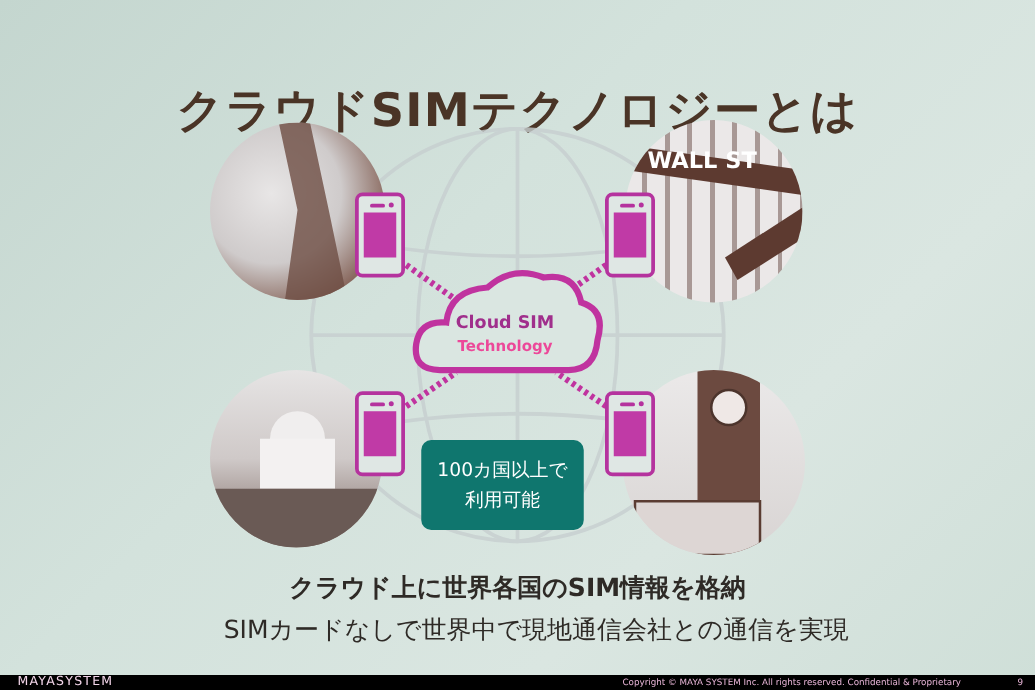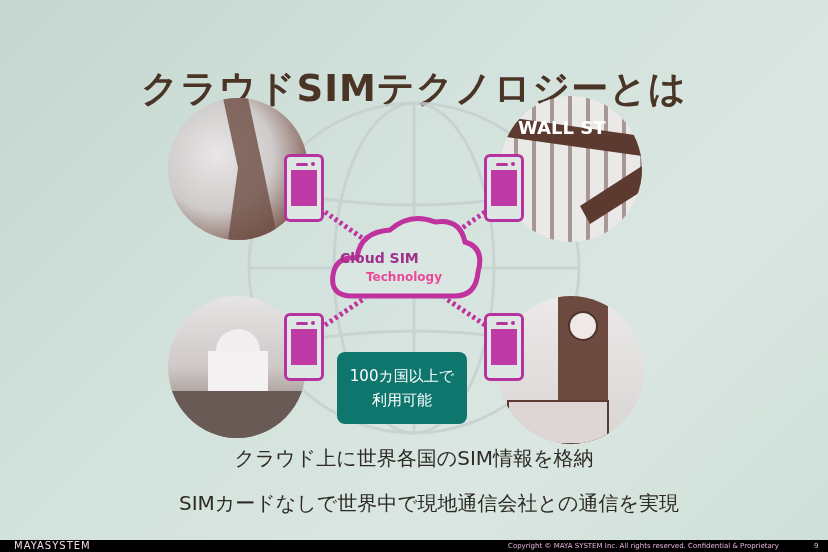--- a/index.html
+++ b/index.html
@@ -7,28 +7,28 @@
     background:linear-gradient(135deg,#c4d6cf 0%,#d3e2dc 40%,#dae6e1 70%,#cfdfd8 100%);
     font-family:"DejaVu Sans",sans-serif;}
   .title{position:absolute;left:0;top:32px;width:828px;text-align:center;
     font-size:37px;font-weight:bold;color:#4a3426;letter-spacing:1px;margin-top:32px;}
   .globe{position:absolute;left:0;top:0;}
   .photo{position:absolute;border-radius:50%;overflow:hidden;}
   .phone{position:absolute;width:34px;height:62px;border:3px solid #b5339e;border-radius:6px;background:#dfe7e4;}
   .phone .spk{position:absolute;top:6px;left:9px;width:12px;height:3px;background:#b5339e;border-radius:2px;}
   .phone .cam{position:absolute;top:5px;left:24px;width:4px;height:4px;background:#b5339e;border-radius:50%;}
   .phone .scr{position:absolute;top:13px;left:4px;width:26px;height:36px;background:#c03aa6;}
-  .cloud-label1{position:absolute;left:340px;top:250px;width:128px;color:#a02f8c;font-size:14px;font-weight:bold;}
+  .cloud-label1{position:absolute;left:340px;top:250px;width:128px;text-align:center;color:#a02f8c;font-size:14px;font-weight:bold;}
   .cloud-label2{position:absolute;left:340px;top:270px;width:128px;text-align:center;color:#ec4899;font-size:12px;font-weight:bold;}
   .badge{position:absolute;left:337px;top:352px;width:130px;height:72px;background:#0f766e;border-radius:8px;
     color:#fff;font-size:15px;text-align:center;display:flex;flex-direction:column;justify-content:center;line-height:24px;}
   .desc{position:absolute;left:0;width:828px;text-align:center;color:#2e2a26;font-size:20px;}
   .footer{position:absolute;left:0;top:540px;width:828px;height:28px;background:#000000;}
   .footer .brand{position:absolute;left:14px;top:0;color:#f3d5e9;font-size:10px;letter-spacing:1px;line-height:12px;}
-  .footer .copy{position:absolute;left:498px;top:0;color:#e9b5d8;font-size:7px;line-height:12px;margin-left:10px;}
+  .footer .copy{position:absolute;left:498px;top:0;color:#e9b5d8;font-size:7px;line-height:12px;}
   .footer .page{position:absolute;left:814px;top:0;color:#e9b5d8;font-size:7px;line-height:12px;}
 </style>
 </head>
 <body>
 
 <div class="title">クラウドSIMテクノロジーとは</div>
 
 <svg class="globe" width="828" height="552">
   <g fill="none" stroke="#c7cfd0" stroke-width="3" opacity="0.8">
     <circle cx="414" cy="268" r="165"></circle>
@@ -96,20 +96,20 @@
   </div>
 
 <div class="cloud-label1">Cloud SIM</div>
 <div class="cloud-label2">Technology</div>
 
 <div class="badge">
   <span>100カ国以上で</span>
   <span>利用可能</span>
 </div>
 
-<div class="desc" style="top:445px;">クラウド上に世界各国のSIM情報を格納</div>
+<div class="desc" style="top:457px;font-weight:bold;">クラウド上に世界各国のSIM情報を格納</div>
 <div class="desc" style="top:490px;padding-left:15px;">SIMカードなしで世界中で現地通信会社との通信を実現</div>
 
 <div class="footer">
   <span class="brand">MAYASYSTEM</span>
   <span class="copy">Copyright © MAYA SYSTEM Inc. All rights reserved. Confidential &amp; Proprietary</span>
   <span class="page">9</span>
 </div>
 
 </body></html>

